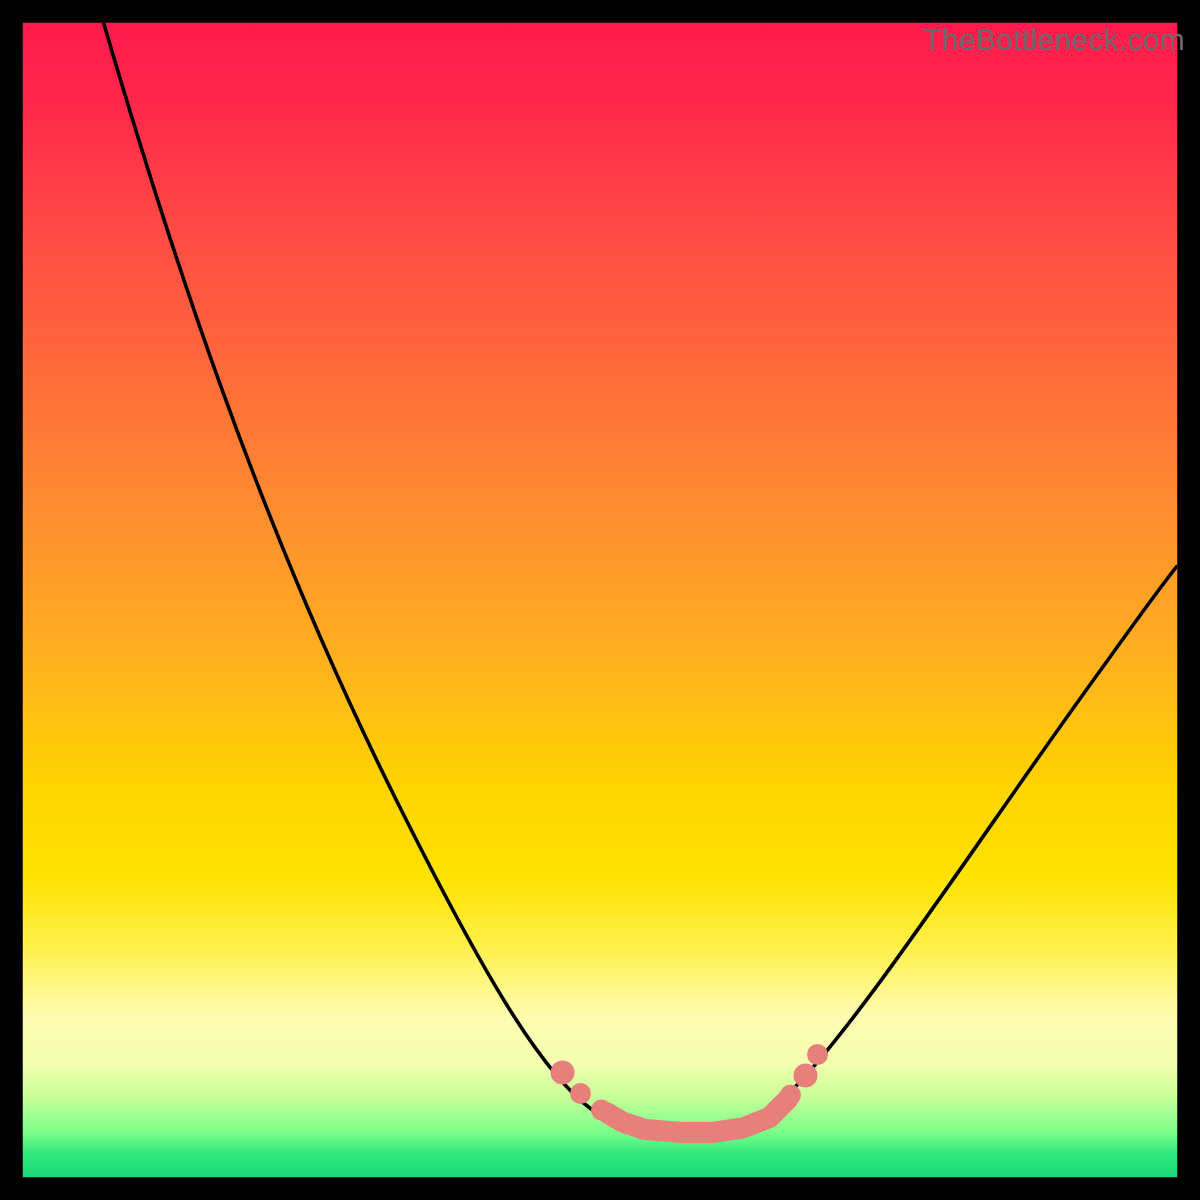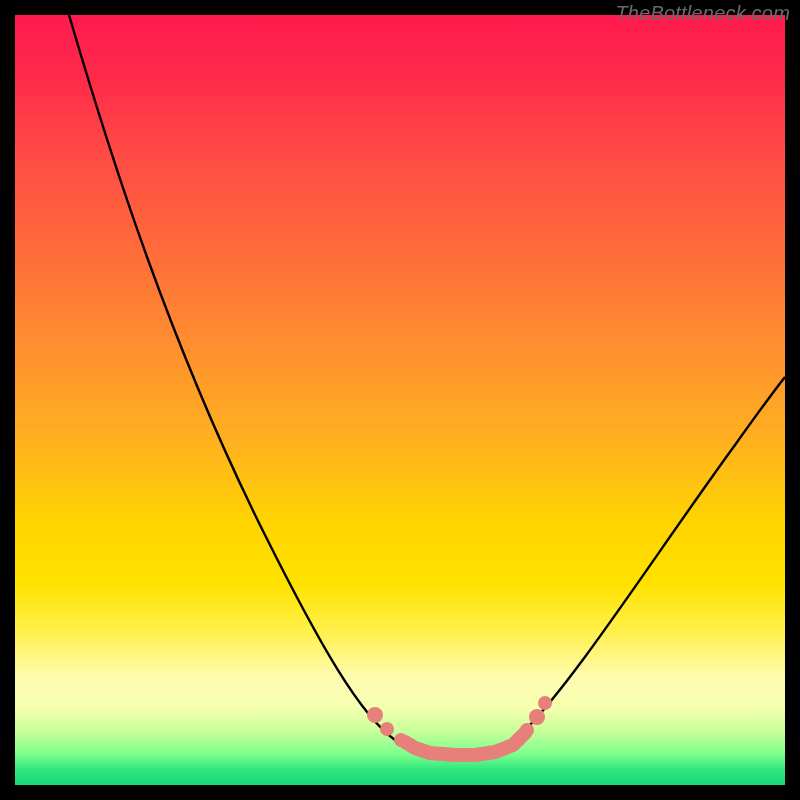--- a/index.html
+++ b/index.html
@@ -40,27 +40,26 @@
       #30e77e 98%,
       #18d878 100%
     );
   }
   svg.curve {
     position: absolute;
     inset: 0;
   }
   .watermark {
     position: absolute;
-    top: 2px;
+    top: 16px;
     right: 10px;
     color: #6a6a6a;
     font-size: 20px;
     letter-spacing: 0.2px;
     user-select: none;
-    font-style: italic;
   }
 </style>
 </head>
 <body>
 
 <div class="frame">
   <div class="gradient"></div>
 
   <svg class="curve" viewBox="0 0 770 770" preserveAspectRatio="none">
 

